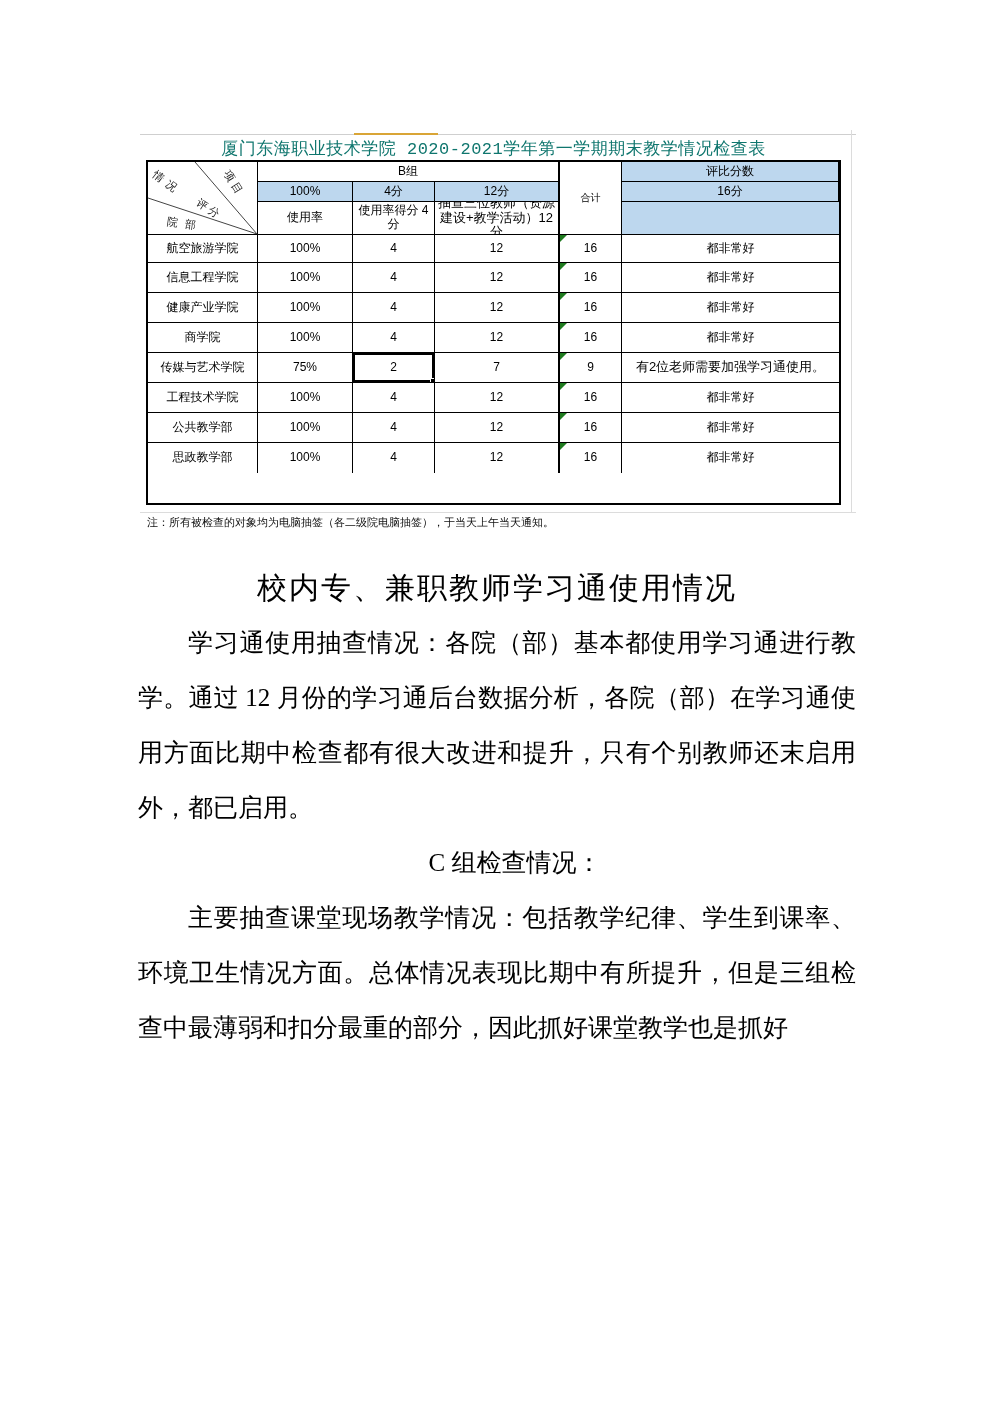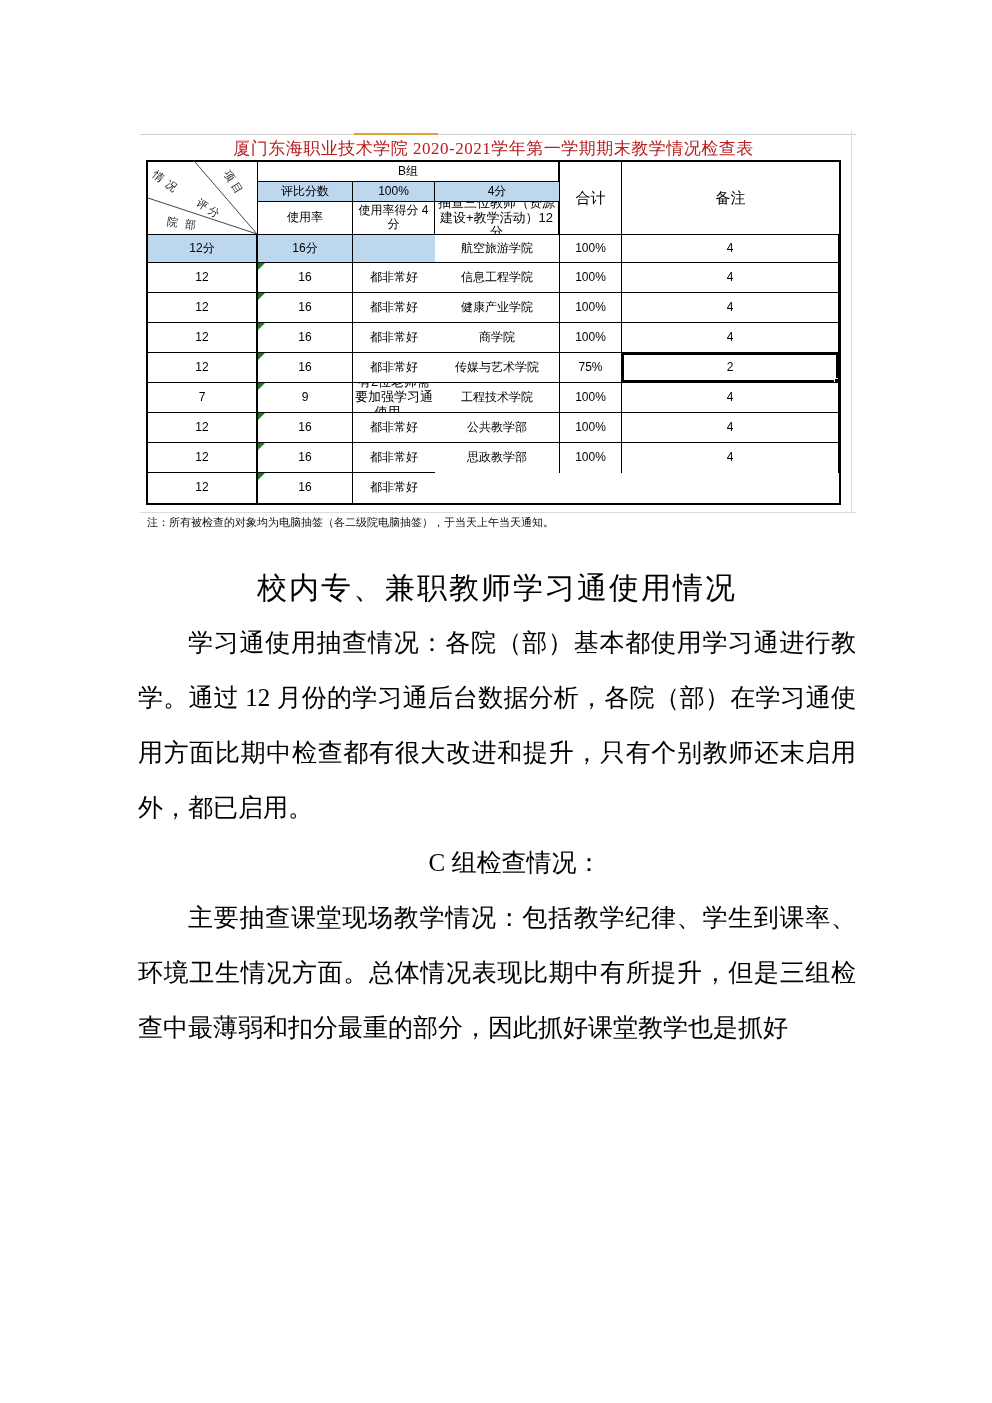--- a/index.html
+++ b/index.html
@@ -8,36 +8,36 @@
 
   
   .gl{position:absolute;pointer-events:none;}
   .gl-top{left:140px;top:134px;width:716px;border-top:1px solid #cfcfcf;}
   .gl-orange{left:354px;top:133px;width:84px;height:2px;background:#d9a536;}
   .gl-right{left:851px;top:130px;height:382px;border-left:1px solid #dcdcdc;}
   .gl-bottom{left:140px;top:512px;width:716px;border-top:1px solid #dcdcdc;}
 
   
   .xl-title{position:absolute;left:146px;top:137px;width:695px;text-align:center;
-            font-size:17px;letter-spacing:0.5px;color:#b91c1c;
-            font-family:Liberation Serif, serif;white-space:nowrap;}
+            font-size:17px;letter-spacing:0.5px;color:#0f766e;
+            font-family:Liberation Mono, monospace;white-space:nowrap;}
   .xl-table{position:absolute;left:146px;top:160px;width:695px;height:345px;
             box-sizing:border-box;border:2px solid #000;background:#fff;
             display:grid;
             grid-template-columns:110px 95px 82px 125px 62px 1fr;
             grid-template-rows:20px 20px 33px 28px repeat(8,30px);
             font-family:"Liberation Sans",sans-serif;}
   .cell{position:relative;display:flex;align-items:center;justify-content:center;
         border-right:1px solid #000;border-bottom:1px solid #000;
         font-size:12px;line-height:1.15;text-align:center;box-sizing:border-box;
         padding:0 2px;overflow:hidden;}
   .cell.nr{border-right:none;}
   .cell.nb{border-bottom:none;}
   .cell.br2{border-right-width:2px;}
-  .cell.big{font-size:15px;}
+  .cell.big{font-size:10px;}
   .cell.small{font-size:13px;}
   .score-row{background:#BDD7EE;}
   .corner{padding:0;}
   .corner svg{position:absolute;left:0;top:0;}
   .cw{position:absolute;font-size:11px;white-space:nowrap;transform-origin:0 0;color:#222;}
   .cw1{left:10px;top:6px;transform:rotate(37deg);letter-spacing:5px;}
   .cw2{left:84px;top:6px;transform:rotate(58deg);letter-spacing:3px;}
   .cw3{left:53px;top:34px;transform:rotate(33deg);letter-spacing:3px;}
   .cw4{left:20px;top:53px;transform:rotate(8deg);letter-spacing:7px;}
   .tri{position:absolute;left:0;top:0;width:0;height:0;
@@ -78,21 +78,20 @@
         <line x1="0" y1="36" x2="109" y2="72" stroke="#444" stroke-width="1"></line>
       </svg>
       <span class="cw cw1">情况</span>
       <span class="cw cw2">项目</span>
       <span class="cw cw3">评分</span>
       <span class="cw cw4">院部</span>
     </div>
 
     <div class="cell br2" style="grid-column:2/span 3;grid-row:1;">B组</div>
     <div class="cell big" style="grid-column:5;grid-row:1/span 3;">合计</div>
-    <div class="cell big nr" style="grid-column:6;grid-row:1/span 3;">备注</div>
     <div class="cell" style="grid-column:2;grid-row:3;">使用率</div>
     <div class="cell" style="grid-column:3;grid-row:3;">使用率得分 4分</div>
     <div class="cell small br2" style="grid-column:4;grid-row:3;">抽查三位教师（资源建设+教学活动）12分</div>
 
     <div class="cell score-row">评比分数</div>
     <div class="cell score-row">100%</div>
     <div class="cell score-row">4分</div>
     <div class="cell score-row br2">12分</div>
     <div class="cell score-row">16分</div>
     <div class="cell score-row nr"></div>

